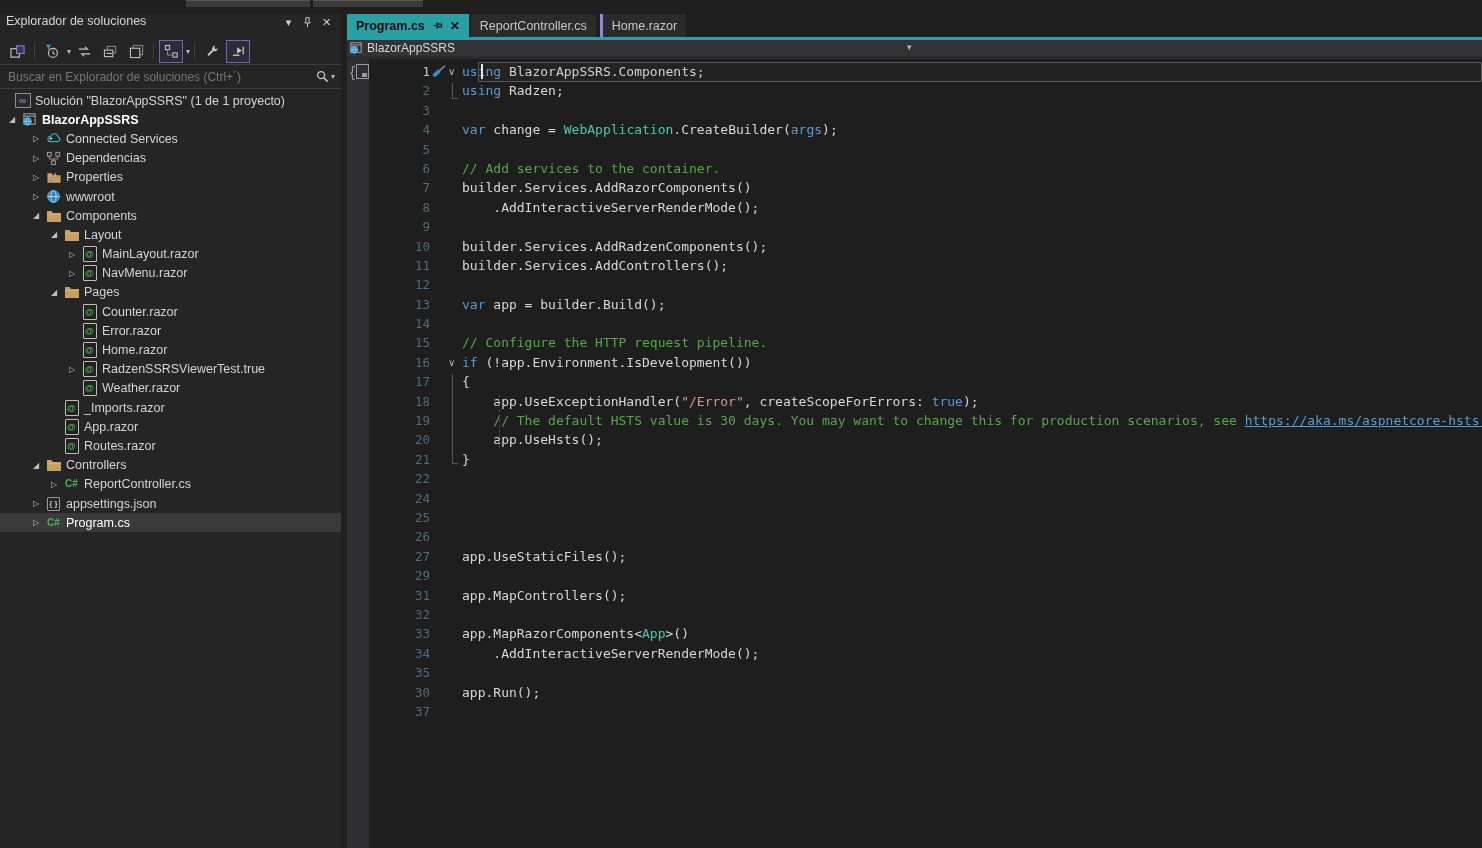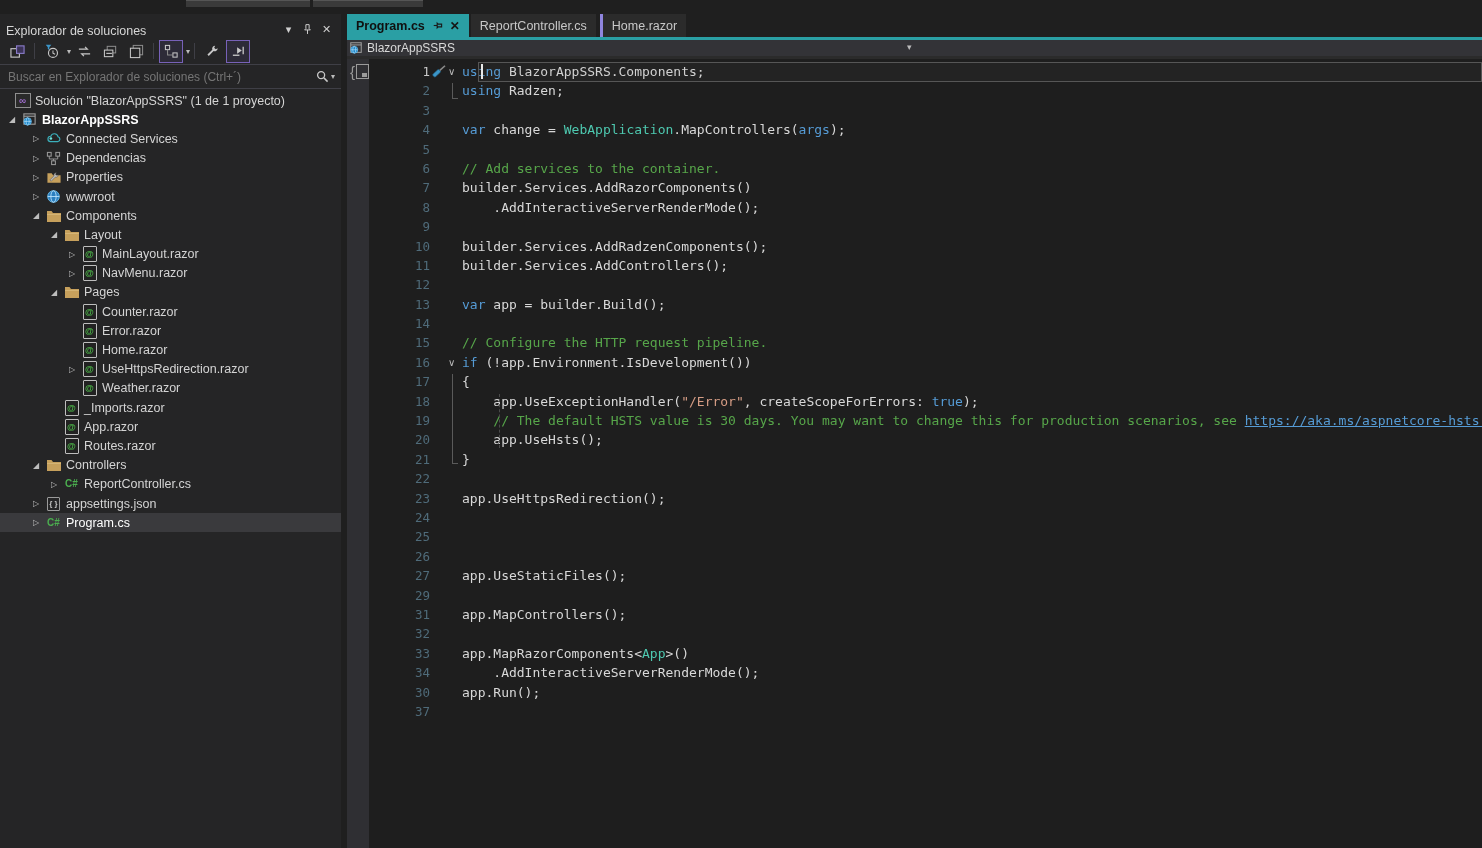--- a/index.html
+++ b/index.html
@@ -5,21 +5,21 @@
   html,body{margin:0;padding:0;background:#1f1f1f;width:1482px;height:848px;overflow:hidden;
     font-family:"Liberation Sans",sans-serif;-webkit-font-smoothing:antialiased;}
   .abs{position:absolute;}
   #stage{position:relative;width:1482px;height:848px;background:#1f1f1f;}
 
   
   .topbar-seg{position:absolute;top:0;height:6px;background:#3a3a3a;border-top:1px solid #555;}
 
   
   #explorer{left:0;top:14px;width:341px;height:834px;background:#252526;color:#cfcfcf;}
-  #explorer-title{height:24px;display:flex;align-items:flex-end;padding:0 6px;font-size:12.5px;color:#d6d6d6;}
+  #explorer-title{height:24px;display:flex;align-items:flex-start;padding:0 6px;font-size:12.5px;color:#d6d6d6;}
   #explorer-title .spacer{flex:1;}
   .title-btn{width:17px;height:17px;display:flex;align-items:center;justify-content:center;color:#cfcfcf;font-size:11px;margin-left:2px;}
   #toolbar{height:26px;display:flex;align-items:center;padding:0 4px;}
   .tb-btn{width:22px;height:21px;display:flex;align-items:center;justify-content:center;position:relative;margin:0 1px;border:1px solid transparent;}
   .tb-btn.active{border-color:#7761b8;background:#2d2b38;}
   .tb-sep{width:1px;height:16px;background:#3f3f46;margin:0 4px;}
   .tb-dd{font-size:8px;color:#bbb;margin-left:2px;}
   .txt-ic{font-weight:bold;font-size:10px;line-height:1;}
   #searchbox{height:23px;border-top:1px solid #3f3f46;border-bottom:1px solid #3f3f46;display:flex;align-items:center;padding:0 6px;background:#252526;}
   #search-input{flex:1;background:transparent;border:none;outline:none;color:#9a9a9a;font-size:12px;font-family:"Liberation Sans",sans-serif;}
@@ -280,21 +280,21 @@
           <span class="ticon">
             <span class="razor-ic">@</span>
           </span>
           <span class="tlabel">Home.razor</span>
         </div>
         <div class="trow" style="padding-left: 63px;">
           <span class="arrow">▷</span>
           <span class="ticon">
             <span class="razor-ic">@</span>
           </span>
-          <span class="tlabel">UseHttpsRedirection.razor</span>
+          <span class="tlabel">RadzenSSRSViewerTest.true</span>
         </div>
         <div class="trow" style="padding-left: 63px;">
           <span class="arrow"></span>
           <span class="ticon">
             <span class="razor-ic">@</span>
           </span>
           <span class="tlabel">Weather.razor</span>
         </div>
         <div class="trow" style="padding-left: 45px;">
           <span class="arrow"></span>
@@ -396,49 +396,49 @@
     </div>
     <div id="code-rows">
         <div class="crow cur"><div class="curbox"></div><div class="caret"></div><span class="lnum">1</span><span class="screwdriver"><svg width="17" height="17" viewBox="0 0 17 17">
               <g transform="rotate(-42 8 8)">
                 <rect x="0.5" y="6.3" width="8.5" height="3.6" rx="1.2" fill="#3c96c8" stroke="#1e5f86" stroke-width="0.6"></rect>
                 <rect x="9" y="7.3" width="7" height="1.6" fill="#8a8a8a"></rect>
               </g>
             </svg></span><span class="chev">∨</span><span class="ctext"><span class="tok-kw">using</span><span class="tok-id"> BlazorAppSSRS.Components;</span></span></div>
         <div class="crow"><span class="lnum">2</span><span class="ctext"><span class="tok-kw">using</span><span class="tok-id"> Radzen;</span></span></div>
         <div class="crow"><span class="lnum">3</span><span class="ctext"></span></div>
-        <div class="crow"><span class="lnum">4</span><span class="ctext"><span class="tok-kw">var</span><span class="tok-id"> change = </span><span class="tok-cls">WebApplication</span><span class="tok-id">.MapControllers(</span><span class="tok-kw">args</span><span class="tok-id">);</span></span></div>
+        <div class="crow"><span class="lnum">4</span><span class="ctext"><span class="tok-kw">var</span><span class="tok-id"> change = </span><span class="tok-cls">WebApplication</span><span class="tok-id">.CreateBuilder(</span><span class="tok-kw">args</span><span class="tok-id">);</span></span></div>
         <div class="crow"><span class="lnum">5</span><span class="ctext"></span></div>
         <div class="crow"><span class="lnum">6</span><span class="ctext"><span class="tok-cm">// Add services to the container.</span></span></div>
         <div class="crow"><span class="lnum">7</span><span class="ctext"><span class="tok-id">builder.Services.AddRazorComponents()</span></span></div>
         <div class="crow"><span class="lnum">8</span><span class="ctext"><span class="tok-id">    .AddInteractiveServerRenderMode();</span></span></div>
         <div class="crow"><span class="lnum">9</span><span class="ctext"></span></div>
         <div class="crow"><span class="lnum">10</span><span class="ctext"><span class="tok-id">builder.Services.AddRadzenComponents();</span></span></div>
         <div class="crow"><span class="lnum">11</span><span class="ctext"><span class="tok-id">builder.Services.AddControllers();</span></span></div>
         <div class="crow"><span class="lnum">12</span><span class="ctext"></span></div>
         <div class="crow"><span class="lnum">13</span><span class="ctext"><span class="tok-kw">var</span><span class="tok-id"> app = builder.Build();</span></span></div>
         <div class="crow"><span class="lnum">14</span><span class="ctext"></span></div>
         <div class="crow"><span class="lnum">15</span><span class="ctext"><span class="tok-cm">// Configure the HTTP request pipeline.</span></span></div>
         <div class="crow"><span class="lnum">16</span><span class="chev">∨</span><span class="ctext"><span class="tok-kw">if</span><span class="tok-id"> (!app.Environment.IsDevelopment())</span></span></div>
         <div class="crow"><span class="lnum">17</span><span class="ctext"><span class="tok-id">{</span></span></div>
         <div class="crow"><span class="lnum">18</span><span class="ctext"><span class="tok-id">    app.UseExceptionHandler(</span><span class="tok-str">"/Error"</span><span class="tok-id">, createScopeForErrors: </span><span class="tok-kw">true</span><span class="tok-id">);</span></span></div>
         <div class="crow"><span class="lnum">19</span><span class="ctext"><span class="tok-cm">    // The default HSTS value is 30 days. You may want to change this for production scenarios, see </span><span class="tok-lnk">https://aka.ms/aspnetcore-hsts.</span></span></div>
         <div class="crow"><span class="lnum">20</span><span class="ctext"><span class="tok-id">    app.UseHsts();</span></span></div>
         <div class="crow"><span class="lnum">21</span><span class="ctext"><span class="tok-id">}</span></span></div>
         <div class="crow"><span class="lnum">22</span><span class="ctext"></span></div>
-        <div class="crow"><span class="lnum">23</span><span class="ctext"><span class="tok-id">app.UseHttpsRedirection();</span></span></div>
         <div class="crow"><span class="lnum">24</span><span class="ctext"></span></div>
         <div class="crow"><span class="lnum">25</span><span class="ctext"></span></div>
         <div class="crow"><span class="lnum">26</span><span class="ctext"></span></div>
         <div class="crow"><span class="lnum">27</span><span class="ctext"><span class="tok-id">app.UseStaticFiles();</span></span></div>
         <div class="crow"><span class="lnum">29</span><span class="ctext"></span></div>
         <div class="crow"><span class="lnum">31</span><span class="ctext"><span class="tok-id">app.MapControllers();</span></span></div>
         <div class="crow"><span class="lnum">32</span><span class="ctext"></span></div>
         <div class="crow"><span class="lnum">33</span><span class="ctext"><span class="tok-id">app.MapRazorComponents&lt;</span><span class="tok-cls">App</span><span class="tok-id">&gt;()</span></span></div>
         <div class="crow"><span class="lnum">34</span><span class="ctext"><span class="tok-id">    .AddInteractiveServerRenderMode();</span></span></div>
+        <div class="crow"><span class="lnum">35</span><span class="ctext"></span></div>
         <div class="crow"><span class="lnum">30</span><span class="ctext"><span class="tok-id">app.Run();</span></span></div>
         <div class="crow"><span class="lnum">37</span><span class="ctext"></span></div>
         <div class="oguide" style="left: 105px; top: 21.4px; height: 16px;">
           <div class="foot"></div>
         </div>
         <div class="oguide" style="left: 105px; top: 312.4px; height: 89.24px;">
           <div class="foot"></div>
         </div>
         <div class="iguide" style="left: 152px; top: 331.8px; height: 54.32px;"></div>
       </div>

